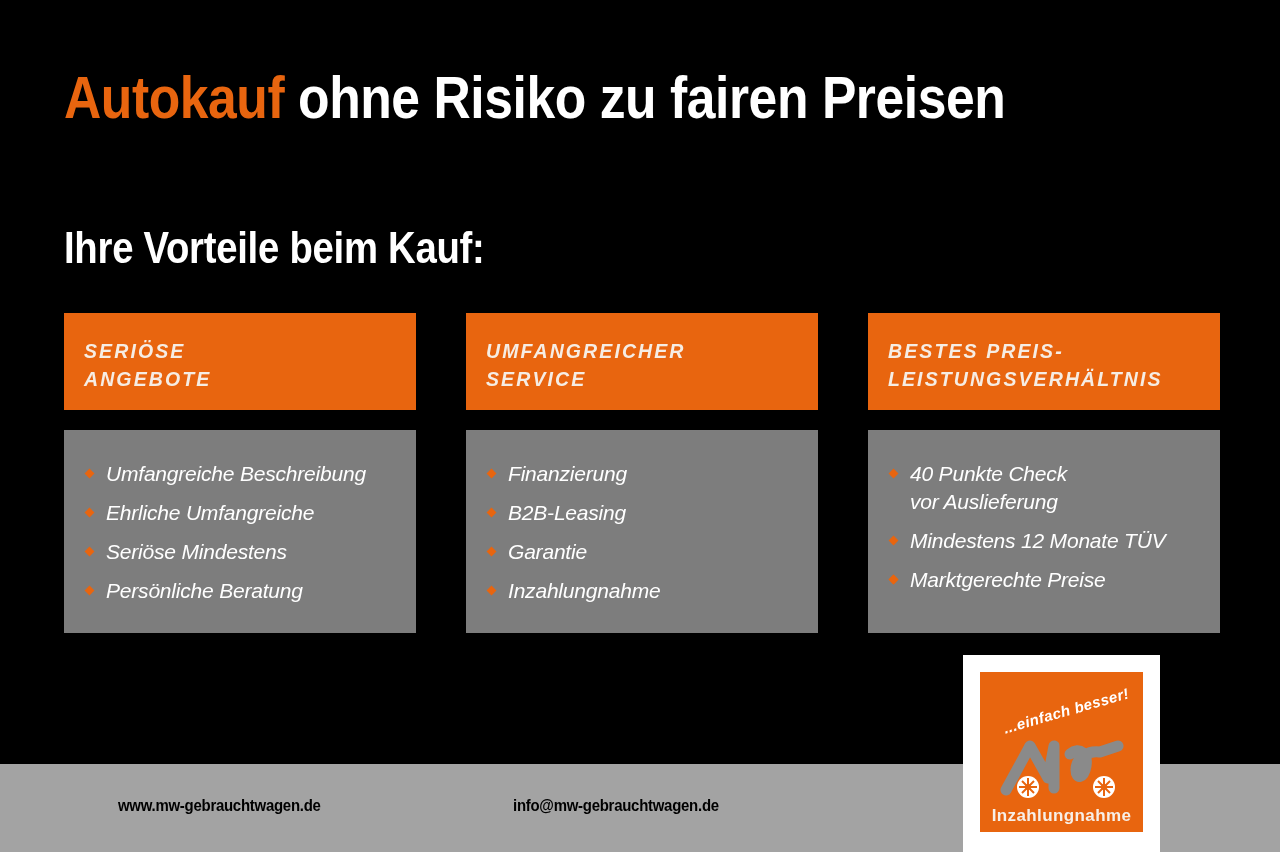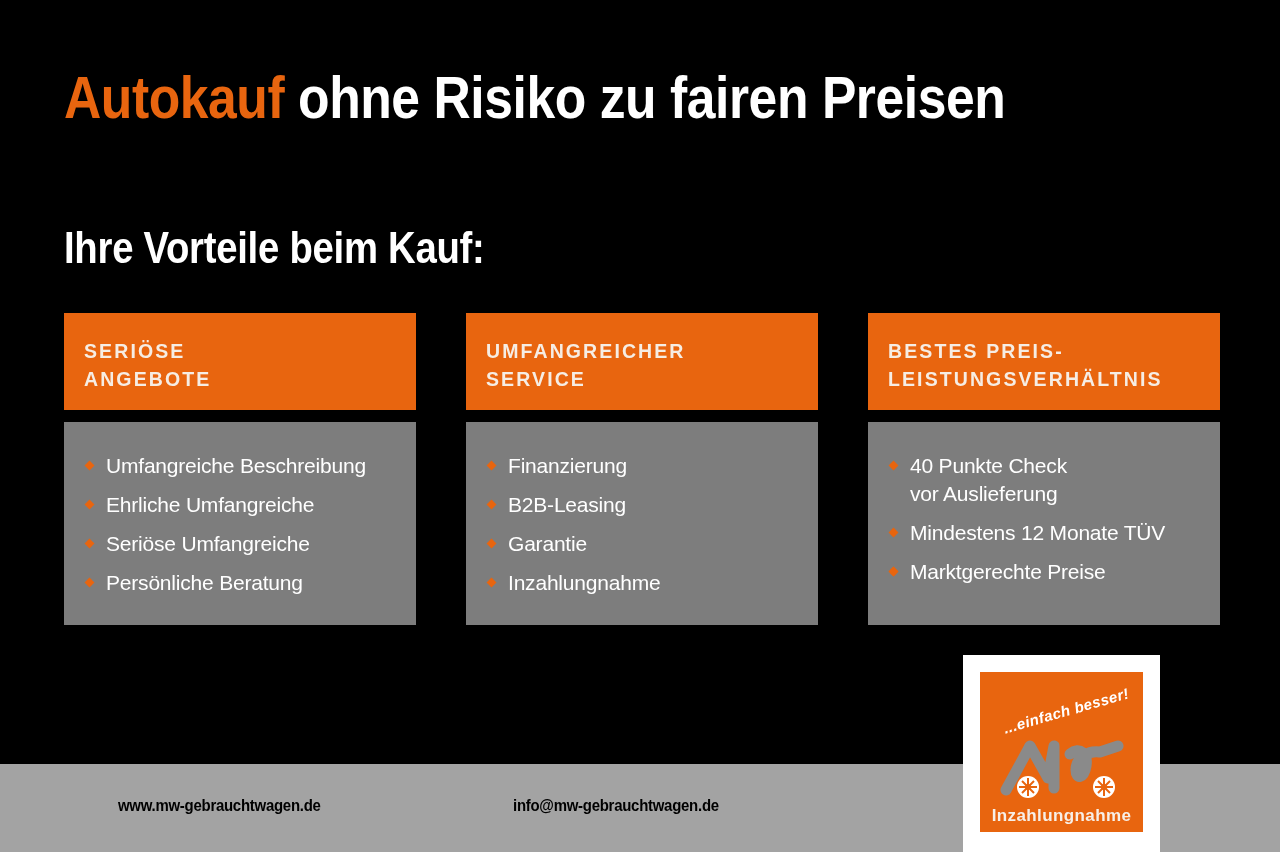--- a/index.html
+++ b/index.html
@@ -60,40 +60,41 @@
     position: absolute;
     left: 64px;
     top: 313px;
     width: 1154px;
     display: flex;
     gap: 50px;
   }
   .column {
     width: 352px;
     flex: 0 0 352px;
+    font-style: italic;
   }
 
   .card-header {
     background: #E8650F;
     height: 97px;
     box-sizing: border-box;
     padding: 24px 20px 0 20px;
   }
   .card-header-title {
     color: #F6EDE4;
     font-size: 19.5px;
     line-height: 1.45;
     font-weight: 700;
     letter-spacing: 2.1px;
     text-transform: uppercase;
     white-space: pre-line;
   }
 
   .card-body {
-    margin-top: 12px;
+    margin-top: 20px;
     background: #7D7D7D;
     min-height: 203px;
     box-sizing: border-box;
     padding: 30px 16px 18px 22px;
   }
   .bullet-list {
     list-style: none;
     margin: 0;
     padding: 0;
   }
@@ -210,21 +211,21 @@
 
     <div class="column">
       <div class="card-header">
         <div class="card-header-title">SERIÖSE
 ANGEBOTE</div>
       </div>
       <div class="card-body">
         <ul class="bullet-list">
           <li><span class="bullet-dot"></span><span>Umfangreiche Beschreibung</span></li>
           <li><span class="bullet-dot"></span><span>Ehrliche Umfangreiche</span></li>
-          <li><span class="bullet-dot"></span><span>Seriöse Umfangreiche</span></li>
+          <li><span class="bullet-dot"></span><span>Seriöse Mindestens</span></li>
           <li><span class="bullet-dot"></span><span>Persönliche Beratung</span></li>
         </ul>
       </div>
     </div>
 
     <div class="column">
       <div class="card-header">
         <div class="card-header-title">UMFANGREICHER
 SERVICE</div>
       </div>

